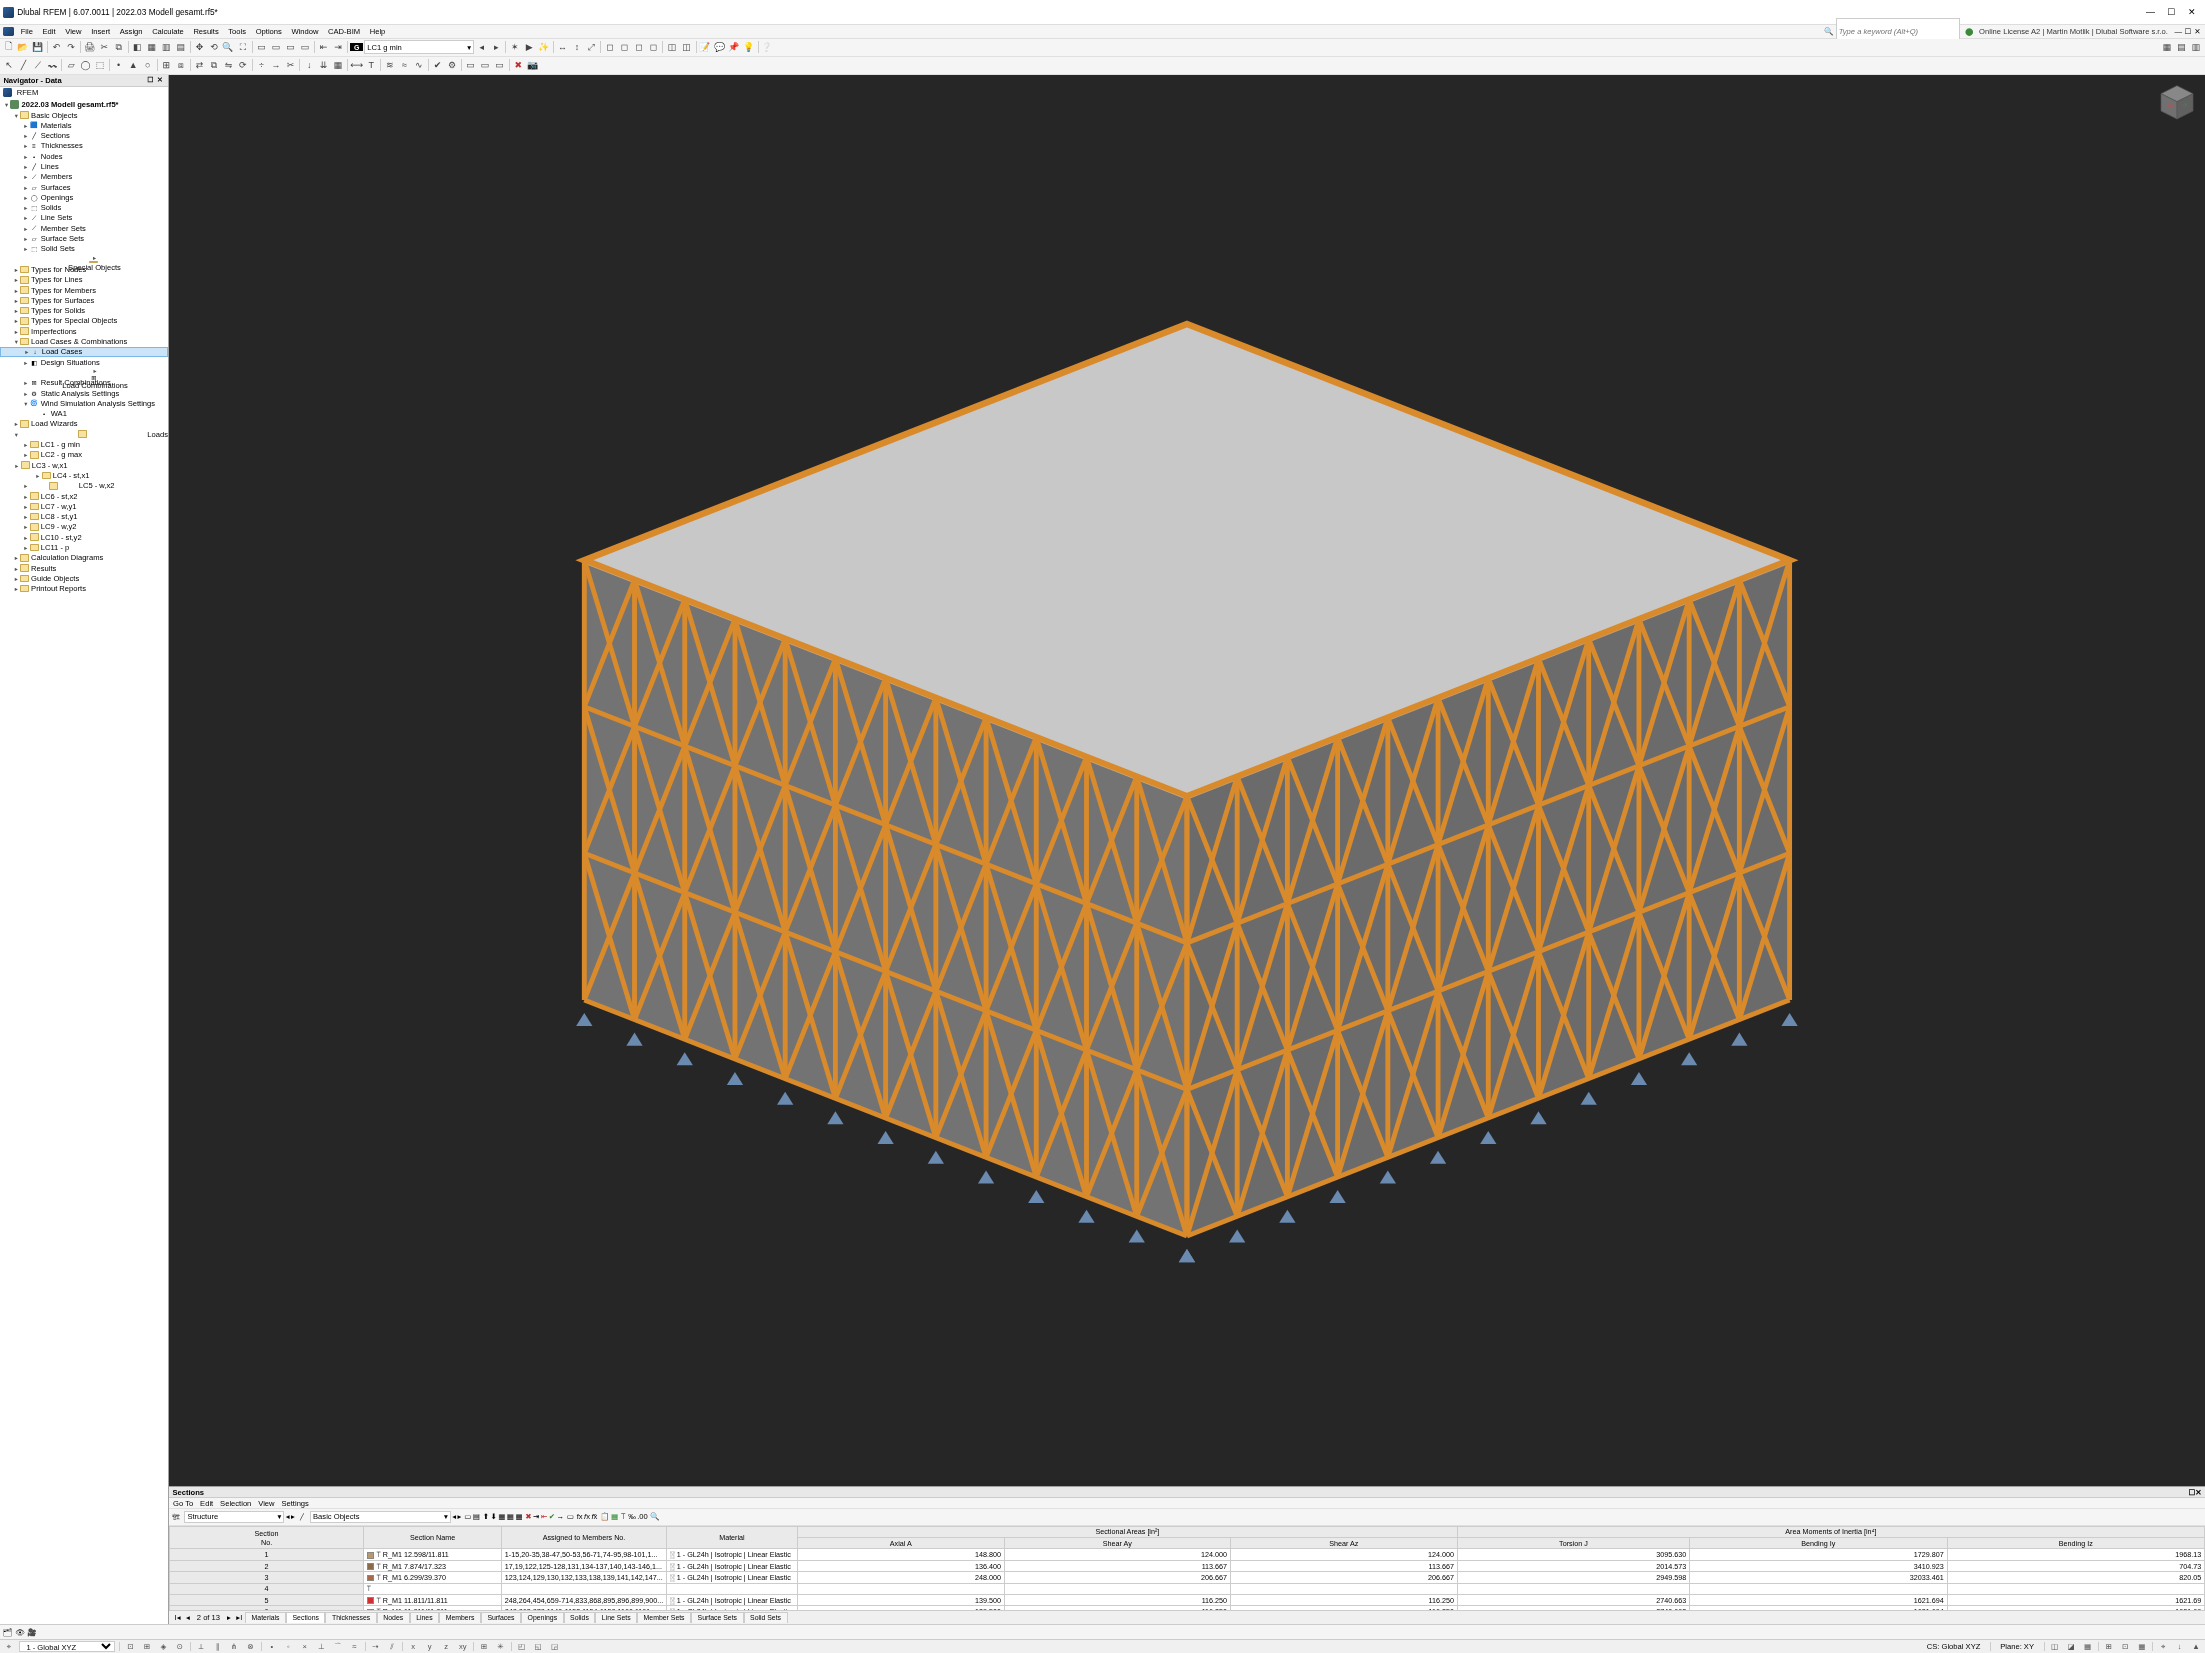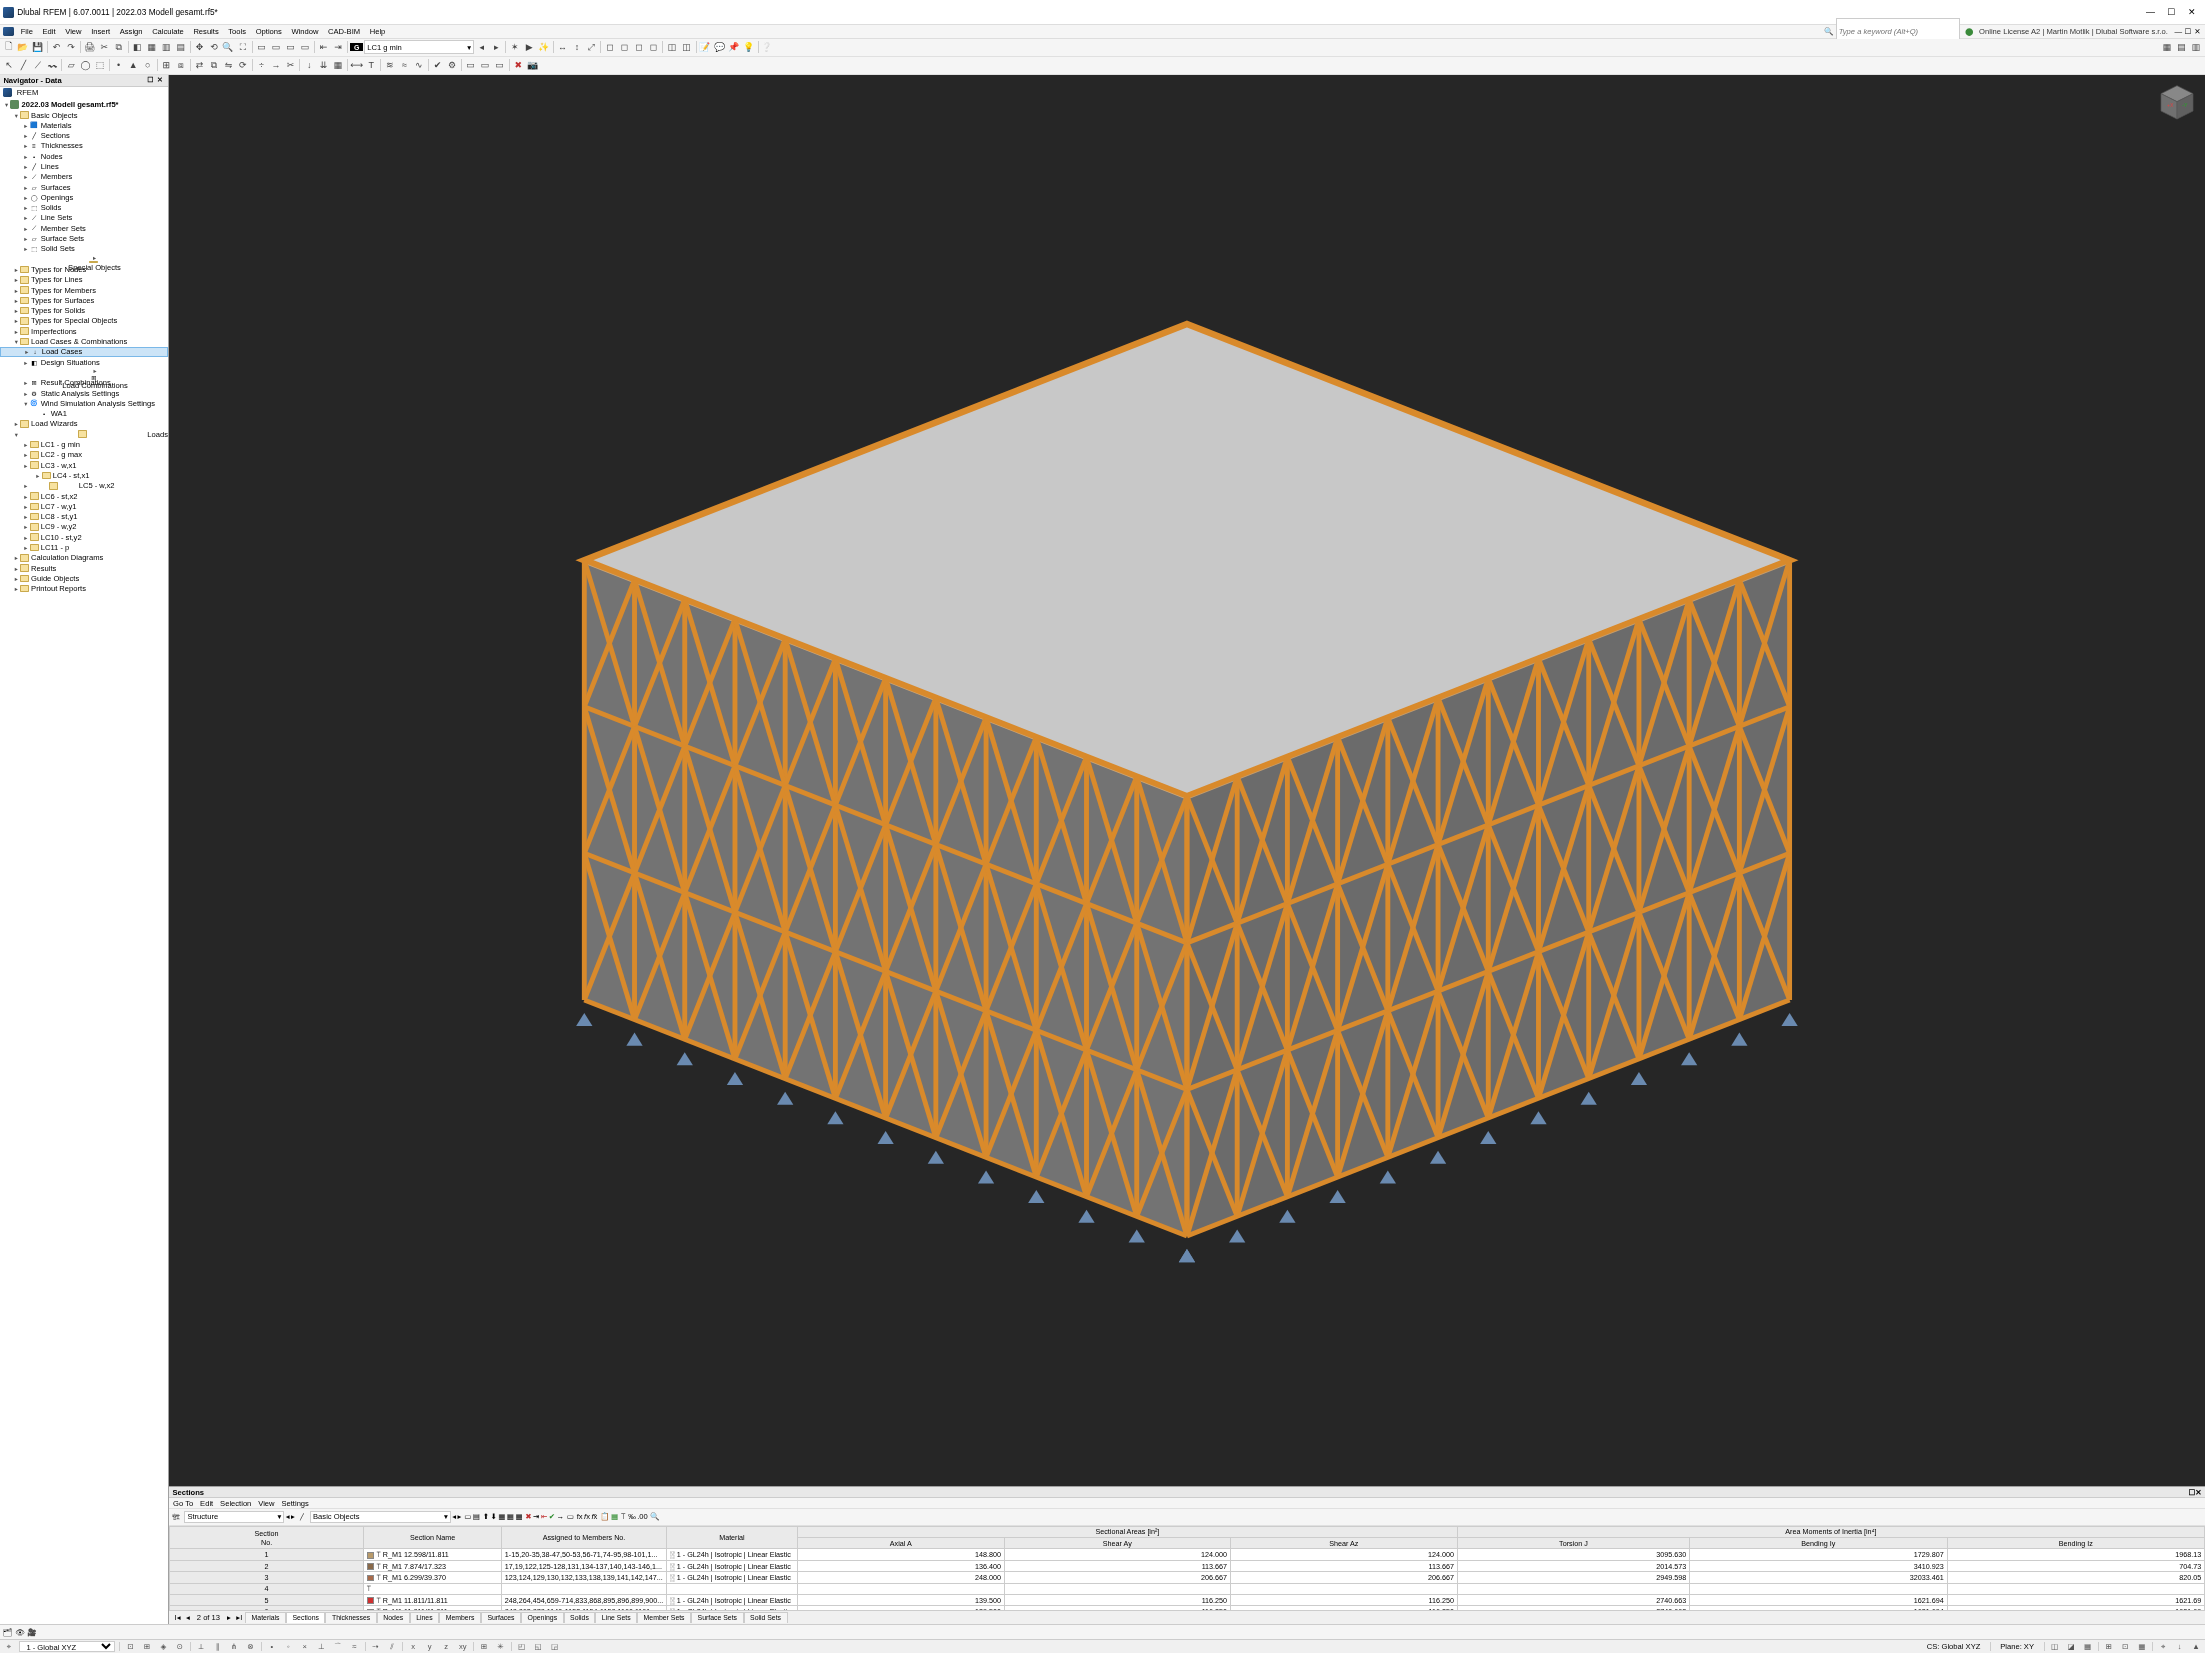--- a/index.html
+++ b/index.html
@@ -397,21 +397,21 @@
           <div class="tree-row" style="padding-left: 22px;">
             <span class="tw">▸</span>
             <span class="folder"></span>
             <span class="tree-label ">LC1 - g min</span>
           </div>
           <div class="tree-row" style="padding-left: 22px;">
             <span class="tw">▸</span>
             <span class="folder"></span>
             <span class="tree-label ">LC2 - g max</span>
           </div>
-          <div class="tree-row" style="padding-left: 22px;">
+          <div class="tree-row" style="padding-left: 13px;">
             <span class="tw">▸</span>
             <span class="folder"></span>
             <span class="tree-label ">LC3 - w,x1</span>
           </div>
           <div class="tree-row" style="padding-left: 34px;">
             <span class="tw">▸</span>
             <span class="folder"></span>
             <span class="tree-label ">LC4 - st,x1</span>
           </div>
           <div class="tree-row" style="padding-left: 22px; gap: 19px;">

